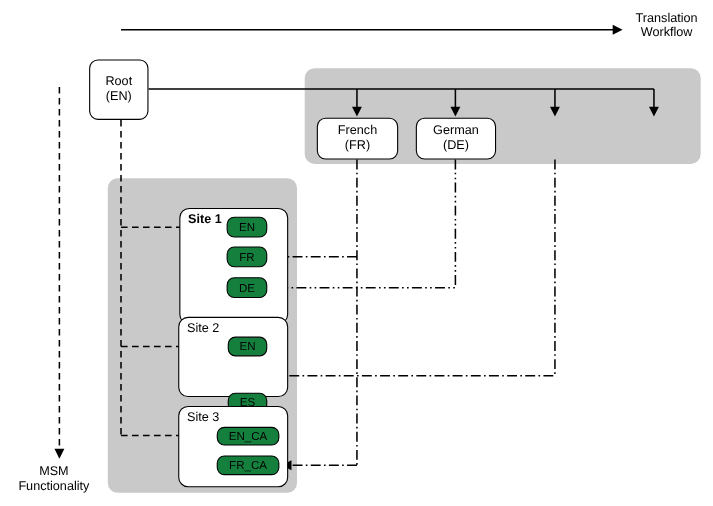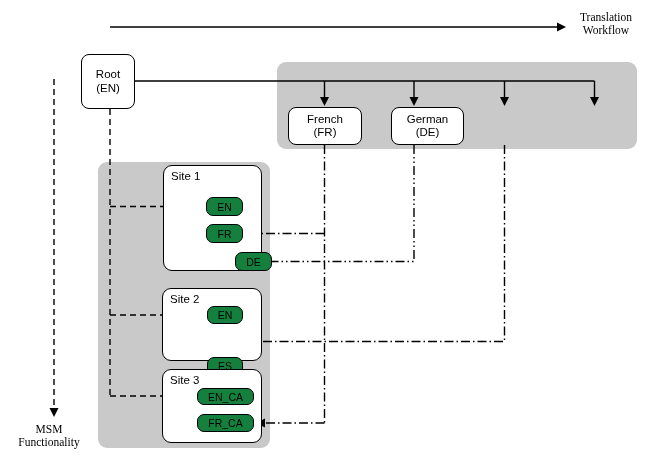--- a/index.html
+++ b/index.html
@@ -66,21 +66,20 @@
     font-size: 10.5px;
     color: #000000;
     white-space: nowrap;
   }
   .flow-label {
     position: absolute;
     font-size: 11.5px;
     line-height: 13px;
     color: #000000;
     text-align: center;
-    font-family: Liberation Serif, serif;
   }
 </style>
 </head>
 <body>
 
 <div class="canvas">
 
   <div class="region" style="left:277px; top:62px; width:360px; height:87px;"></div>
   <div class="region" style="left:98px; top:162px; width:172px; height:286px;"></div>
 
@@ -129,31 +128,31 @@
 
   <div class="node" style="left:81px; top:54px; width:54px; height:55px;">
     <div>Root</div>
     <div>(EN)</div>
   </div>
 
   <div class="node" style="left:288px; top:107px; width:74px; height:38px;">
     <div>French</div>
     <div>(FR)</div>
   </div>
-  <div class="node" style="left:378px; top:107px; width:73px; height:38px;margin-left:13px;">
+  <div class="node" style="left:378px; top:107px; width:73px; height:38px;">
     <div>German</div>
     <div>(DE)</div>
   </div>
 
-  <div class="site-panel" style="left:163px; top:165px; width:99px; height:106px;">
+  <div class="site-panel" style="left:163px; top:189px; width:99px; height:106px;font-weight:bold;">
     <div class="site-label">Site 1</div>
   </div>
   <div class="locale-box" style="left:206px; top:197px; width:37px; height:19px;">EN</div>
   <div class="locale-box" style="left:206px; top:224px; width:37px; height:19px;">FR</div>
-  <div class="locale-box" style="left:206px; top:252px; width:37px; height:19px;margin-left:29px;">DE</div>
+  <div class="locale-box" style="left:206px; top:252px; width:37px; height:19px;">DE</div>
 
   <div class="site-panel" style="left:162px; top:288px; width:100px; height:73px;">
     <div class="site-label">Site 2</div>
   </div>
   <div class="locale-box" style="left:207px; top:306px; width:36px; height:18px;">EN</div>
   <div class="locale-box" style="left:207px; top:333px; width:36px; height:18px;margin-top:24px;">ES</div>
 
   <div class="site-panel" style="left:162px; top:369px; width:100px; height:74px;">
     <div class="site-label">Site 3</div>
   </div>

